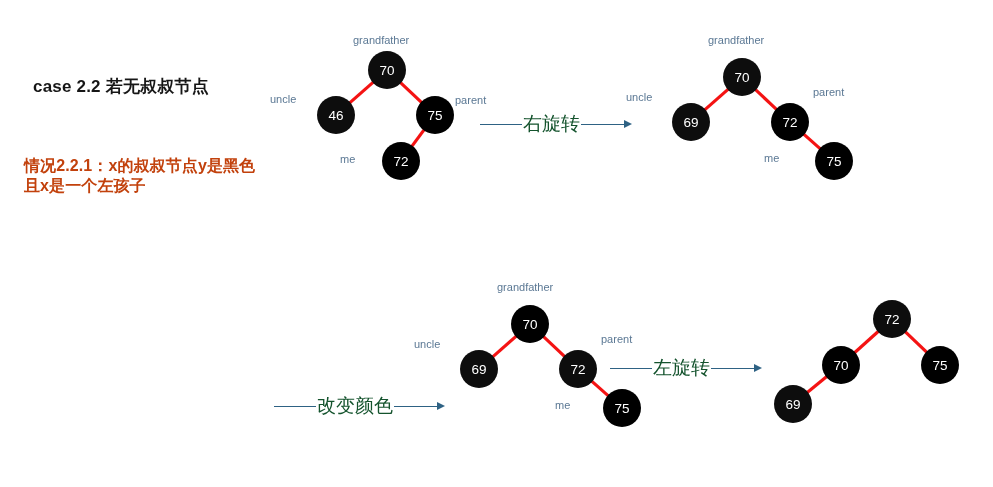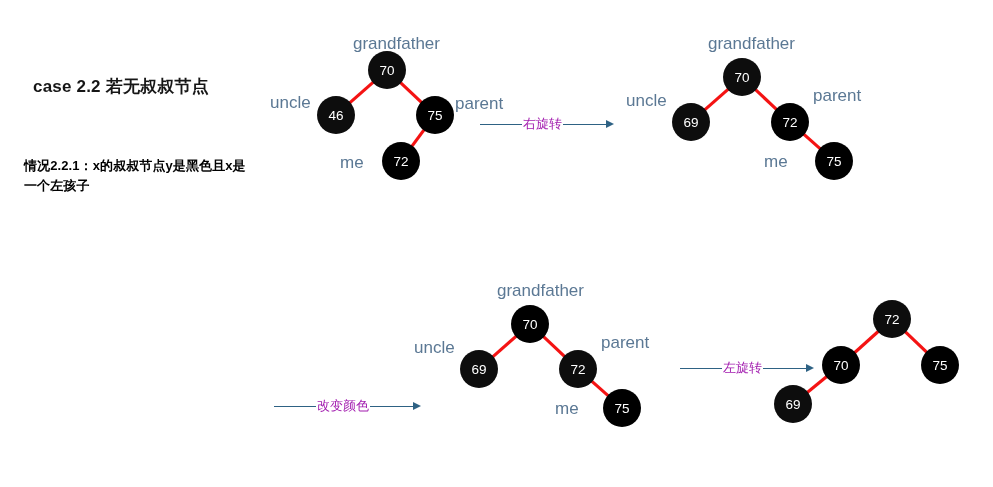--- a/index.html
+++ b/index.html
@@ -29,24 +29,24 @@
     letter-spacing: 0.2px;
     font-weight: bold;
   }
   #case-title .line { display: block; }
 
   #case-note {
     position: absolute;
     left: 24px;
     top: 156px;
     width: 232px;
-    font-size: 13px;
+    font-size: 16px;
     line-height: 20px;
     font-weight: bold;
-    color: #000000;
+    color: #c2410c;
     letter-spacing: 0.1px;
   }
 
   
   .tree-layer {
     position: absolute;
     left: 0; top: 0;
     width: 993px; height: 487px;
     pointer-events: none;
   }
@@ -67,21 +67,21 @@
     pointer-events: auto;
     cursor: default;
     text-align: right;
   }
   .node.black { background: #0d0d0d; }
   .node.red   { background: #000000; }
 
   
   .role-label {
     position: absolute;
-    font-size: 17px;
+    font-size: 11px;
     color: #5b7894;
     white-space: nowrap;
     z-index: 2;
     pointer-events: auto;
     cursor: default;
   }
 
   
   .arrow {
     position: absolute;
@@ -93,22 +93,22 @@
     cursor: default;
   }
   .arrow .bar {
     height: 0;
     border-top: 1.4px solid #2e6284;
     display: block;
   }
   .arrow .bar.left  { width: 42px; }
   .arrow .bar.right { width: 44px; }
   .arrow .atext {
-    font-size: 13px;
-    color: #a21caf;
+    font-size: 19px;
+    color: #14532d;
     padding: 0 1px;
     white-space: nowrap;
     line-height: 1;
     position: relative;
     top: -1px;
   }
   .arrow .head {
     width: 0; height: 0;
     border-left: 8px solid #2e6284;
     border-top: 4.5px solid transparent;
@@ -174,19 +174,19 @@
       <span class="atext">右旋转</span>
       <span class="bar right"></span>
       <span class="head"></span>
     </div>
     <div class="arrow" style="left: 274px; top: 366px; margin-top: 28px;">
       <span class="bar left"></span>
       <span class="atext">改变颜色</span>
       <span class="bar right"></span>
       <span class="head"></span>
     </div>
-    <div class="arrow" style="left: 680px; top: 356px;">
+    <div class="arrow" style="left: 610px; top: 356px;">
       <span class="bar left"></span>
       <span class="atext">左旋转</span>
       <span class="bar right"></span>
       <span class="head"></span>
     </div>
   </div>
 
 </body></html>

